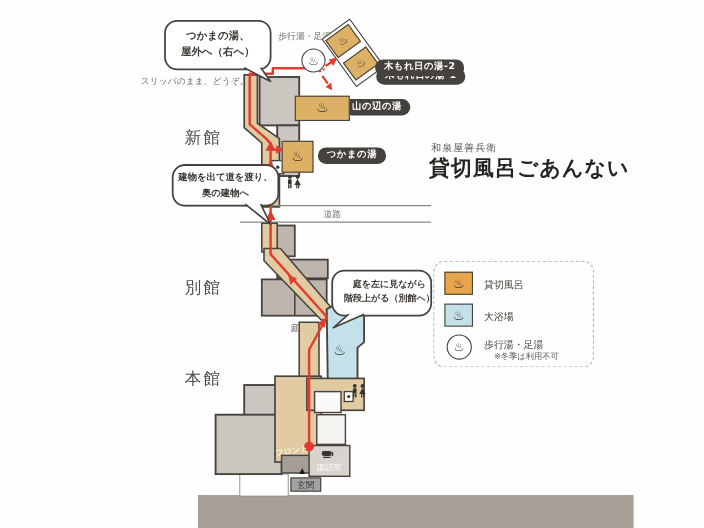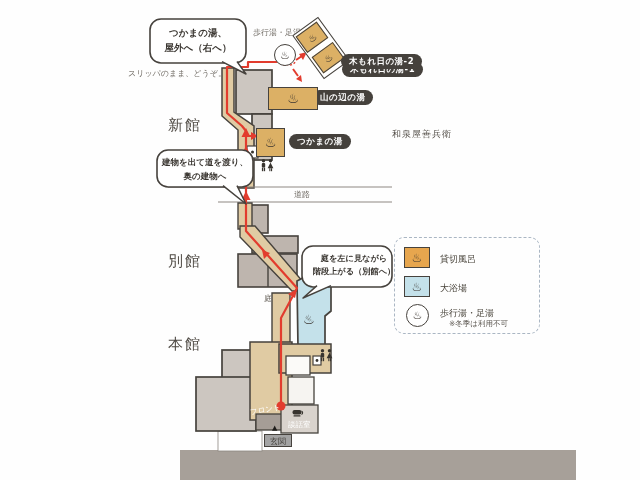--- a/index.html
+++ b/index.html
@@ -126,20 +126,21 @@
     <rect x="150" y="19" width="96" height="44" rx="11" fill="#fff" stroke="#46423d" stroke-width="1.6"></rect>
     <path d="M222,61.6 L246,74 L237,61.6" fill="#fff" stroke="#46423d" stroke-width="1.5" stroke-linejoin="round"></path>
     <rect x="157" y="150" width="96" height="37" rx="11" fill="#fff" stroke="#46423d" stroke-width="1.6"></rect>
     <path d="M223,185.6 L246,204 L237,185.6" fill="#fff" stroke="#46423d" stroke-width="1.5" stroke-linejoin="round"></path>
     <rect x="302" y="246" width="90" height="41" rx="11" fill="#fff" stroke="#46423d" stroke-width="1.6"></rect>
     <path d="M317,285.6 L303,298 L331,285.6" fill="#fff" stroke="#46423d" stroke-width="1.5" stroke-linejoin="round"></path>
   </g>
 </svg>
 
 <div class="lbl" style="left:392px;top:128px;font-size:9px;letter-spacing:1px;color:#55504a;">和泉屋善兵衛</div>
+<div class="lbl" style="left:390px;top:140px;font-size:19px;font-weight:bold;letter-spacing:1px;color:#262420;">貸切風呂ごあんない</div>
 
 <div class="lbl bldg-lbl" style="left:168px;top:116px;font-family:Liberation Serif, serif;">新館</div>
 <div class="lbl bldg-lbl" style="left:168px;top:252px;">別館</div>
 <div class="lbl bldg-lbl" style="left:168px;top:335px;">本館</div>
 
 <div class="bubble-text" style="left:150px;top:25px;width:96px;font-size:9.5px;line-height:15px;">
   <div>つかまの湯、</div>
   <div>屋外へ（右へ）</div>
 </div>
 <div class="bubble-text" style="left:157px;top:155px;width:96px;font-size:8.5px;line-height:14px;">

